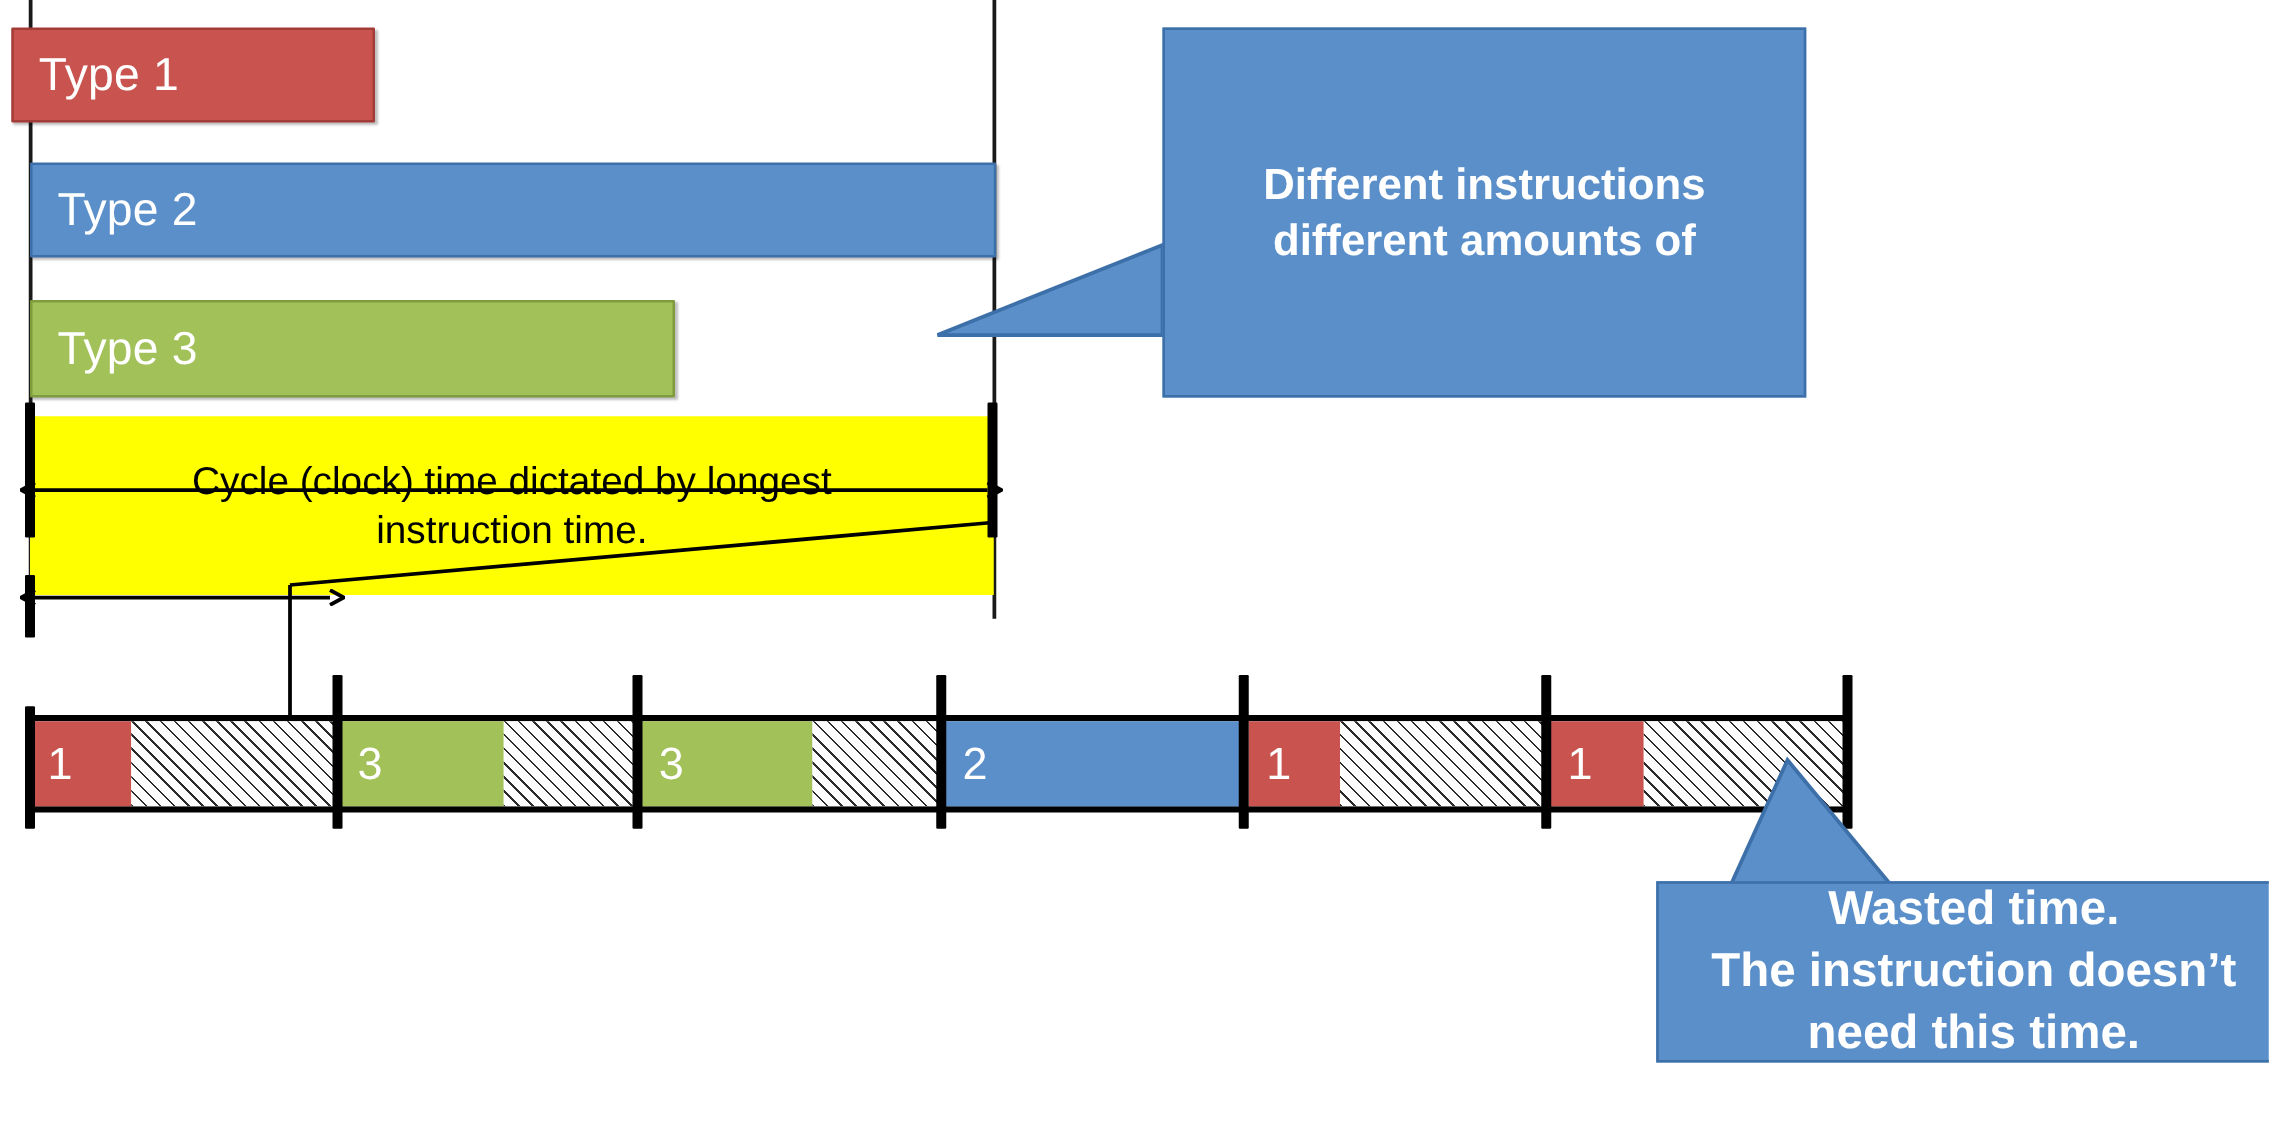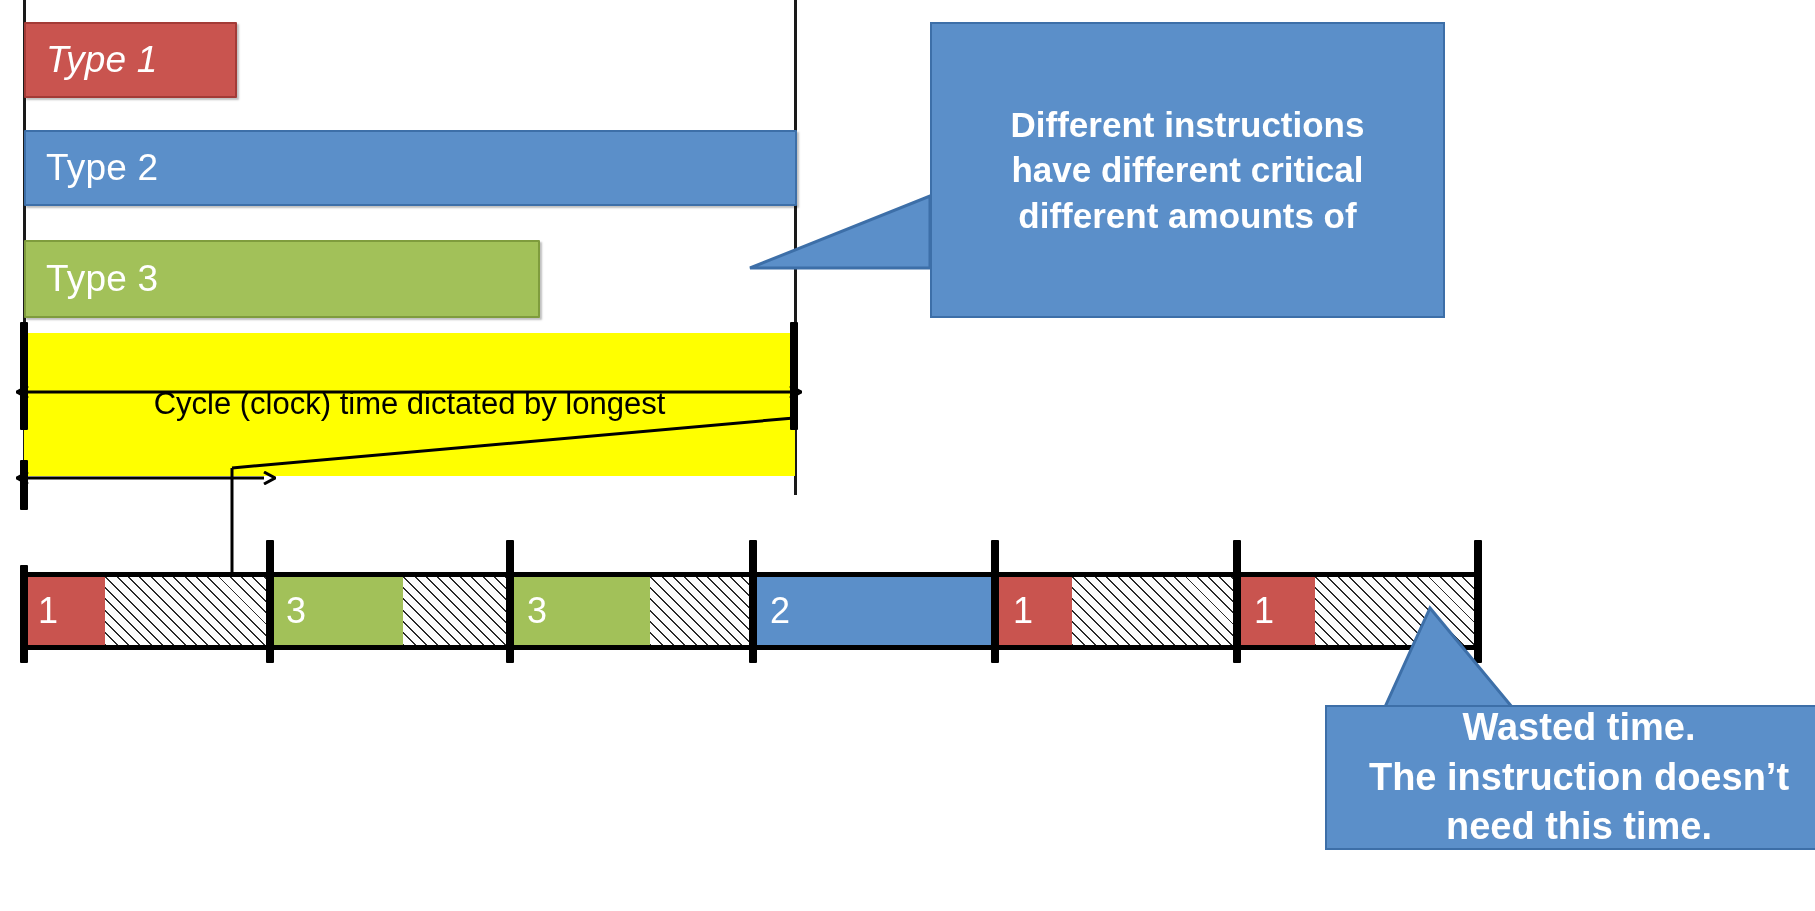--- a/index.html
+++ b/index.html
@@ -85,35 +85,36 @@
 </style>
 </head>
 <body>
 
 <div id="stage">
 
   <div class="vrule" style="left:23px;top:0px;height:500px;"></div>
 
   <div class="vrule" style="left:794px;top:0px;height:495px;"></div>
 
-  <div class="typebar red" style="left:24px;top:22px;width:213px;height:76px;font-style:italic;">
+  <div class="typebar red" style="left:9px;top:22px;width:291px;height:76px;">
     <span>Type 1</span>
   </div>
 
   <div class="typebar blue" style="left:24px;top:130px;width:773px;height:76px;">
     <span>Type 2</span>
   </div>
 
   <div class="typebar green" style="left:24px;top:240px;width:516px;height:78px;">
     <span>Type 3</span>
   </div>
 
   <div class="yellowbox" style="left:24px;top:333px;width:771px;height:143px;">
     <div>
       <div>Cycle (clock) time dictated by longest</div>
+      <div>instruction time.</div>
     </div>
   </div>
 
   <div class="tick" style="left:20px;top:322px;height:108px;"></div>
   <div class="tick" style="left:790px;top:322px;height:108px;"></div>
 
   <div class="tick" style="left:20px;top:460px;height:50px;"></div>
 
   <div class="timeline" style="left:0px;top:0px;width:1815px;height:911px;">
 
@@ -180,21 +181,20 @@
       <line x1="232" y1="468" x2="232" y2="572" stroke="#000" stroke-width="3"></line>
     </g>
   </svg>
 
   <svg class="overlay" viewBox="0 0 1815 911">
     <polygon points="930,196 930,268 750,268" fill="#5b8fc9" stroke="#3d6fa8" stroke-width="3"></polygon>
   </svg>
   <div class="bubble" style="left:930px;top:22px;width:515px;height:296px;font-size:35px;">
     <div>
       <div class="txt">Different instructions</div>
-      <div class="txt">have different critical</div>
       <div class="txt">different amounts of</div>
     </div>
   </div>
 
   <svg class="overlay" viewBox="0 0 1815 911">
     <polygon points="1430,608 1512,707 1385,707" fill="#5b8fc9" stroke="#3d6fa8" stroke-width="3"></polygon>
   </svg>
   <div class="bubble" style="left:1325px;top:705px;width:508px;height:145px;font-size:38px;">
     <div>
       <div class="txt">Wasted time.</div>

